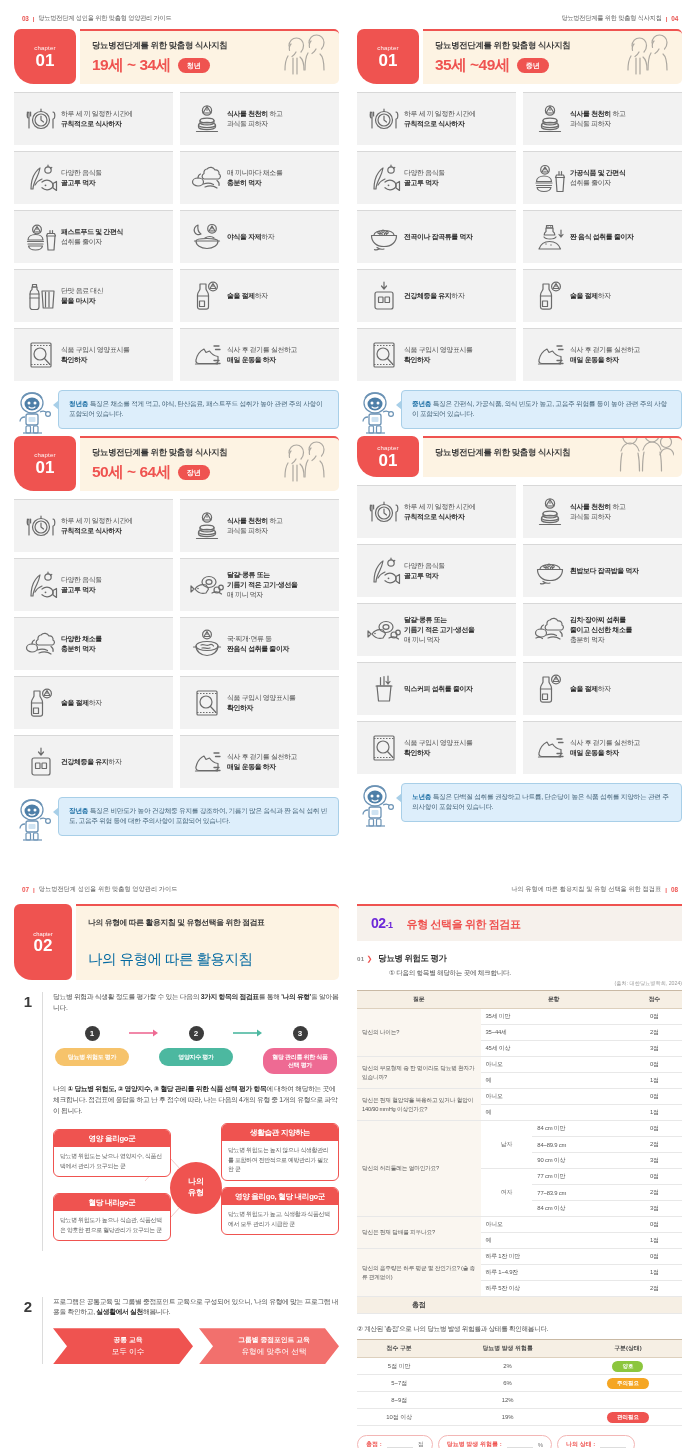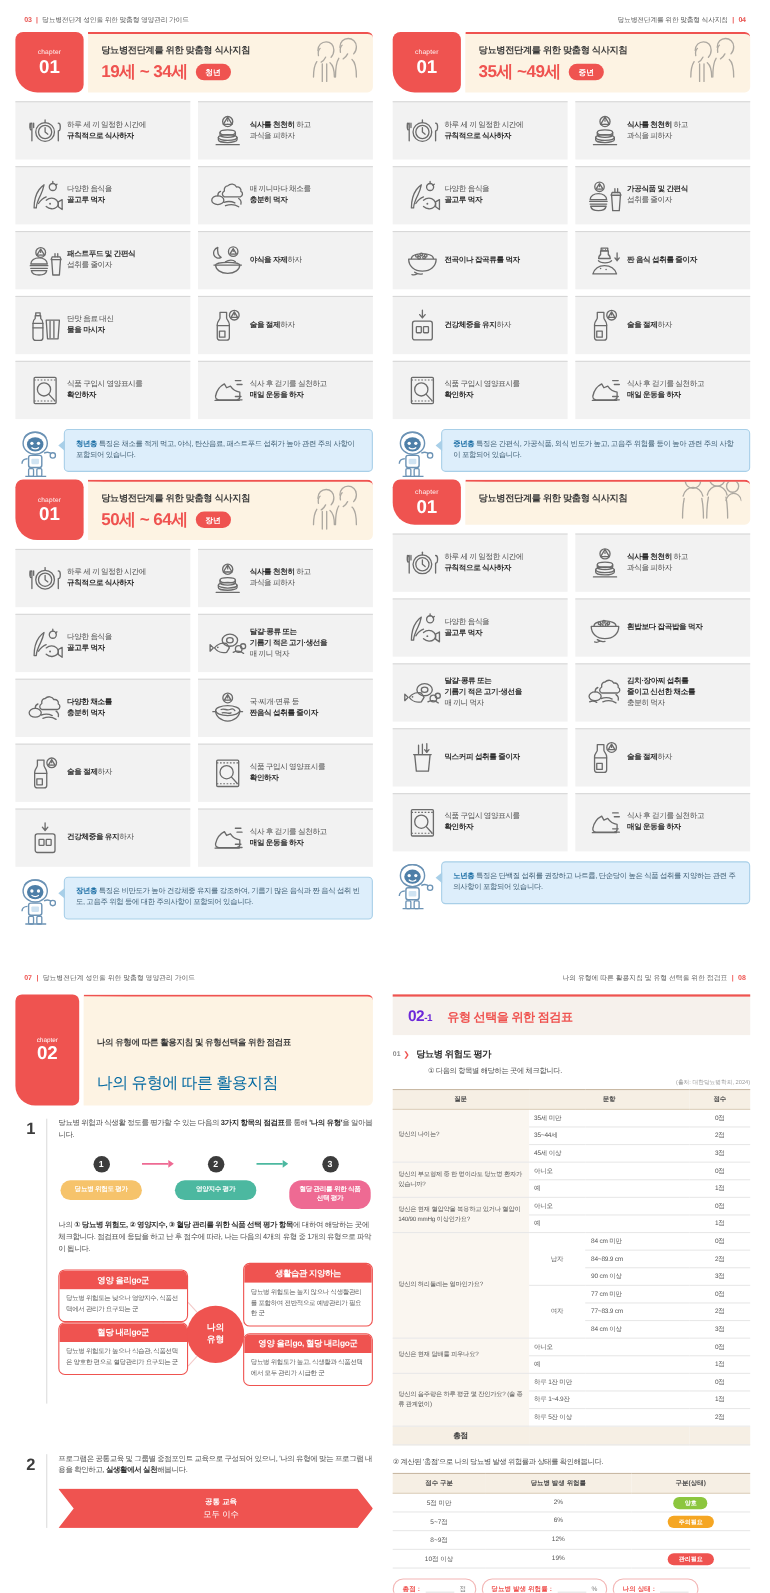--- a/index.html
+++ b/index.html
@@ -90,21 +90,21 @@
     width: 58px; background: #ef5350; color: #fff; border-radius: 6px 6px 6px 18px;
     display: flex; flex-direction: column; align-items: center; justify-content: center;
     padding: 10px 0;
   }
   .ch2-badge .w { font-size: 5.8px; }
   .ch2-badge .n { font-size: 17px; font-weight: bold; line-height: 1; }
   .ch2-body {
     flex: 1; background: #fdf3e3; margin-left: 4px; border-top: 2px solid #ef5350;
     padding: 11px 12px; border-radius: 0 5px 5px 0;
   }
-  .ch2-sub { font-size: 7.8px; font-weight: bold; color: #3c3c3c; letter-spacing: -0.35px; margin-top: 25px; }
+  .ch2-sub { font-size: 7.8px; font-weight: bold; color: #3c3c3c; letter-spacing: -0.35px; }
   .ch2-title { font-size: 14.5px; font-weight: normal; color: #0369a1; margin-top: 22px; letter-spacing: -0.5px;}
 
   .step-row { display: flex; margin-top: 12px; }
   .step-num {
     flex: 0 0 28px; font-size: 15px; font-weight: bold; color: #3c3c3c;
     text-align: center; padding-top: 1px;
   }
   .step-body { flex: 1; border-left: 1px solid #dcdcdc; padding-left: 10px; }
   .step-p { font-size: 6.8px; line-height: 1.6; color: #4a4a4a; letter-spacing: -0.35px; }
   .step-p b { font-weight: bold; color: #2e2e2e; }
@@ -1048,21 +1048,21 @@
               <line x1="118" y1="88" x2="138" y2="66" stroke="#f3c9c8" stroke-width="1"></line>
             </svg>
             <div class="type-box" style="left:0;top:0;">
               <div class="hd">영양 올리go군</div>
               <div class="bd">당뇨병 위험도는 낮으나 영양지수, 식품선택에서 관리가 요구되는 군</div>
             </div>
             <div class="type-box" style="right:0;top:-6px;">
               <div class="hd">생활습관 지양하는</div>
               <div class="bd">당뇨병 위험도는 높지 않으나 식생활관리를 포함하여 전반적으로 예방관리가 필요한 군</div>
             </div>
-            <div class="type-box" style="left:0;top:48px;">
+            <div class="type-box" style="left:0;top:64px;">
               <div class="hd">혈당 내리go군</div>
               <div class="bd">당뇨병 위험도가 높으나 식습관, 식품선택은 양호한 편으로 혈당관리가 요구되는 군</div>
             </div>
             <div class="type-box" style="right:0;top:58px;">
               <div class="hd">영양 올리go, 혈당 내리go군</div>
               <div class="bd">당뇨병 위험도가 높고, 식생활과 식품선택에서 모두 관리가 시급한 군</div>
             </div>
             <div class="type-center">
               <span>나의</span>
               <span>유형</span>
@@ -1075,20 +1075,24 @@
         <div class="step-num">2</div>
         <div class="step-body">
           <div class="step-p">
             <span>프로그램은 공통교육 및 그룹별 중점포인트 교육으로 구성되어 있으니, '나의 유형에 맞는 프로그램 내용을 확인하고, </span><b>실생활에서 실천</b><span>해봅니다.</span>
           </div>
           <div class="arrow-banners">
             <div class="arrow-banner a1">
               <span class="t">공통 교육</span>
               <span class="s">모두 이수</span>
             </div>
+            <div class="arrow-banner a2">
+              <span class="t">그룹별 중점포인트 교육</span>
+              <span class="s">유형에 맞추어 선택</span>
+            </div>
           </div>
         </div>
       </div>
     </div>
 
     <div class="col">
       <div class="s21-banner">
         <div class="s21-num">
           <span>02</span><span class="sfx">-1</span>
         </div>

